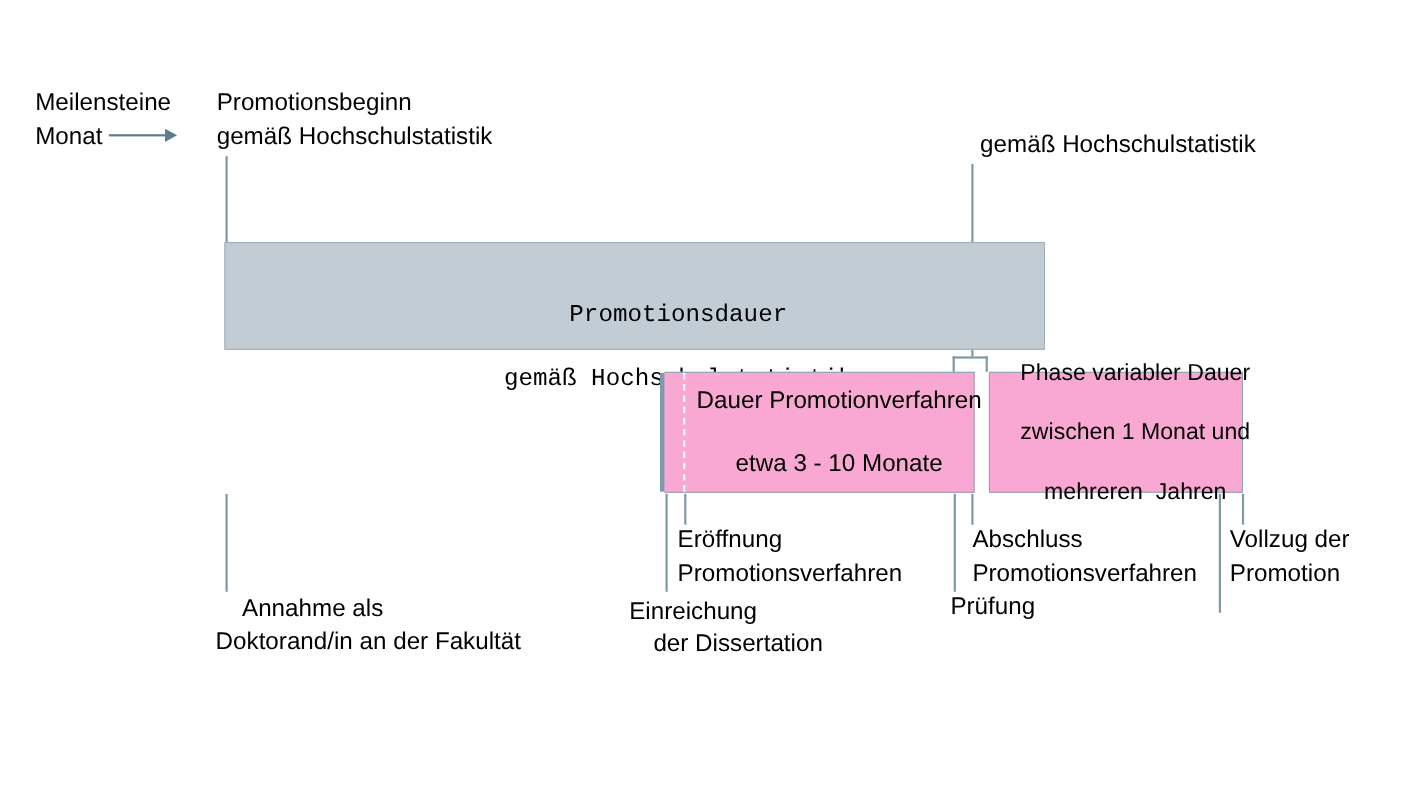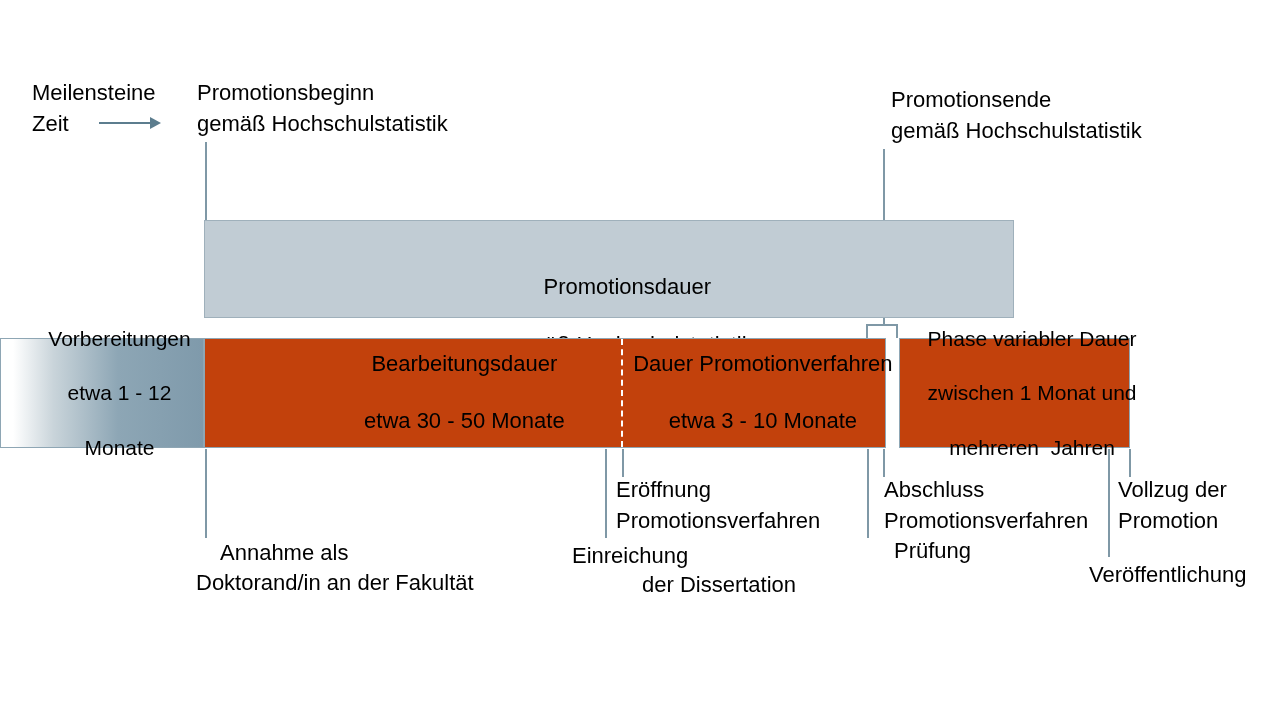--- a/index.html
+++ b/index.html
@@ -35,42 +35,43 @@
   .hline {
     position: absolute;
     background: #7f98a6;
     height: 2px;
   }
   
   #bar-promotionsdauer {
     position: absolute;
     left: 204px;
     top: 220px;
-    width: 810px;
+    width: 746px;
     height: 98px;
     background: #c1ccd4;
     border: 1px solid #9fb0bb;
     box-sizing: border-box;
+    font-family: Liberation Mono, monospace;
   }
   #bar-promotionsdauer .barlabel {
     position: absolute;
     left: 0;
     right: 0;
     top: 22px;
     text-align: center;
     font-size: 22px;
     line-height: 1.32;
     white-space: pre;
   }
   
   .phase {
     position: absolute;
     top: 338px;
     height: 110px;
-    background: #c2410c;
+    background: #f9a8d4;
     border: 1px solid #8ea6b4;
     box-sizing: border-box;
     display: flex;
     align-items: center;
     justify-content: center;
     text-align: center;
     font-size: 22px;
     line-height: 1.30;
     white-space: pre;
   }
@@ -135,59 +136,45 @@
     border-bottom: 6px solid transparent;
     border-left: 11px solid #5c7d8e;
   }
 </style>
 </head>
 <body>
 
 <div id="canvas">
 
   <div class="txt" style="left:32px; top:80px;">Meilensteine</div>
-  <div class="txt" style="left:32px; top:111px;">Zeit</div>
+  <div class="txt" style="left:32px; top:111px;">Monat</div>
   <div id="zeit-arrow-line"></div>
   <div id="zeit-arrow-head"></div>
 
   <div class="txt" style="left:197px; top:80px;">Promotionsbeginn</div>
   <div class="txt" style="left:197px; top:111px;">gemäß Hochschulstatistik</div>
   <div class="vline" style="left:205px; top:142px; height:79px;"></div>
 
-  <div class="txt" style="left:891px; top:87px;">Promotionsende</div>
   <div class="txt" style="left:891px; top:118px;">gemäß Hochschulstatistik</div>
   <div class="vline" style="left:883px; top:149px; height:175px;"></div>
 
   <div id="bar-promotionsdauer">
     <div class="barlabel">
       <span>Promotionsdauer</span><br>
       <span>gemäß Hochschulstatistik</span>
     </div>
   </div>
 
   <div class="hline" id="end-bracket-top"></div>
   <div class="vline" id="end-bracket-left"></div>
   <div class="vline" id="end-bracket-right"></div>
 
   <div id="phase-seam-cover"></div>
 
-  <div class="phase" id="phase-vorbereitungen">
-    <span>
-      <span>Vorbereitungen</span><br>
-      <span>etwa 1 - 12</span><br>
-      <span>Monate</span>
-    </span>
-  </div>
-
-  <div class="phase" id="phase-bearbeitungsdauer">
-    <span>
-      <span>Bearbeitungsdauer</span><br>
-      <span>etwa 30 - 50 Monate</span>
-    </span>
-  </div>
+
 
   <div class="phase" id="phase-dauer-promotionverfahren">
     <span>
       <span>Dauer Promotionverfahren</span><br>
       <span>etwa 3 - 10 Monate</span>
     </span>
   </div>
 
   <div id="dashed-divider"></div>
 
@@ -209,23 +196,22 @@
 
   <div class="txt" style="left:616px; top:477px;">Eröffnung</div>
   <div class="txt" style="left:616px; top:508px;">Promotionsverfahren</div>
 
   <div class="txt" style="left:884px; top:477px;">Abschluss</div>
   <div class="txt" style="left:884px; top:508px;">Promotionsverfahren</div>
 
   <div class="txt" style="left:1118px; top:477px;text-align:right;">Vollzug der</div>
   <div class="txt" style="left:1118px; top:508px;">Promotion</div>
 
-  <div class="txt" style="left:864px; top:538px;margin-left:30px;">Prüfung</div>
+  <div class="txt" style="left:864px; top:538px;">Prüfung</div>
 
   <div class="txt" style="left:572px; top:543px;">Einreichung</div>
-  <div class="txt" style="left:594px; top:572px;margin-left:48px;">der Dissertation</div>
+  <div class="txt" style="left:594px; top:572px;">der Dissertation</div>
 
   <div class="txt" style="left:196px; top:540px;margin-left:24px;">Annahme als</div>
   <div class="txt" style="left:196px; top:570px;">Doktorand/in an der Fakultät</div>
 
-  <div class="txt" style="left:1089px; top:562px;">Veröffentlichung</div>
 
 </div>
 
 </body></html>

